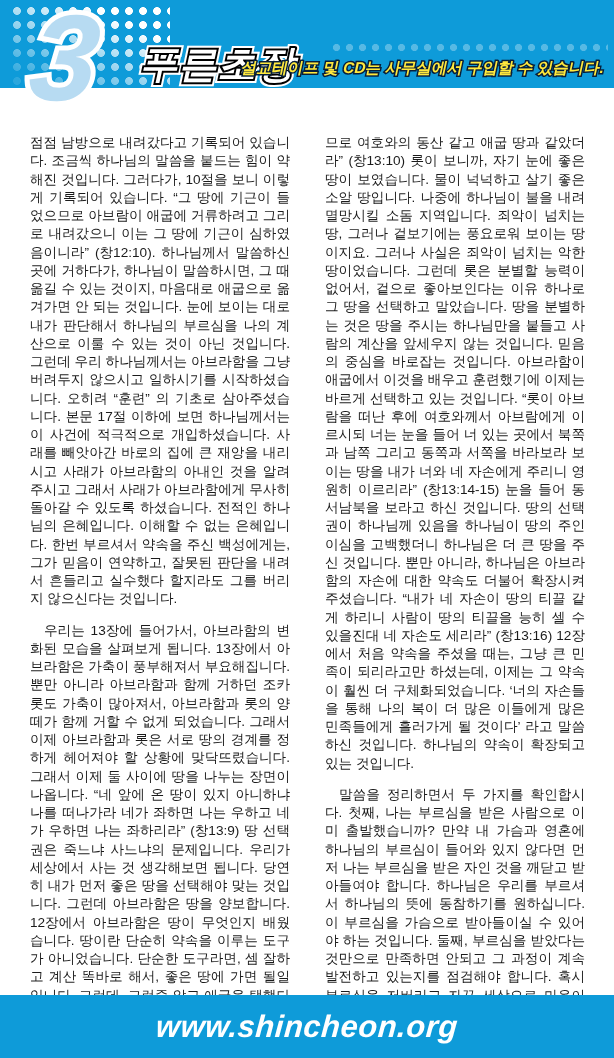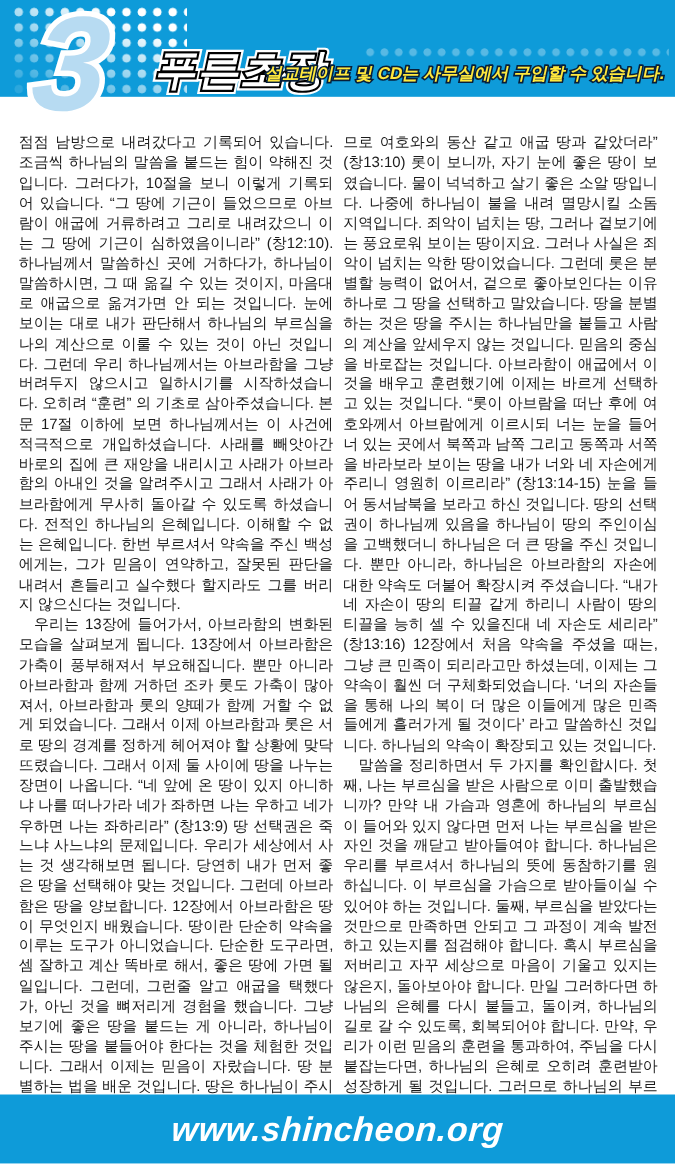--- a/index.html
+++ b/index.html
@@ -60,21 +60,21 @@
   .content {
     position:absolute; top:88px; left:0; right:0; bottom:63px;
     padding:33px 16px 0 17px; box-sizing:border-box;
     display:flex; gap:9px; overflow:hidden;
   }
   .col {
     width:286px; flex:0 0 286px;
     text-align:justify; word-break:break-all;
     font-size:13.6px; line-height:18.25px; color:#1b1b1b;
   }
-  .para { margin:0; }
+  .para { margin:13px; }
   .para.indent { text-indent:14px; }
 
   
   .footbar {
     position:absolute; bottom:0; left:0; width:614px; height:63px;
     background:#0e9bd9;
     display:flex; align-items:center; justify-content:center;
   }
   .url {
     color:#ffffff; font-weight:bold; font-style:italic;

